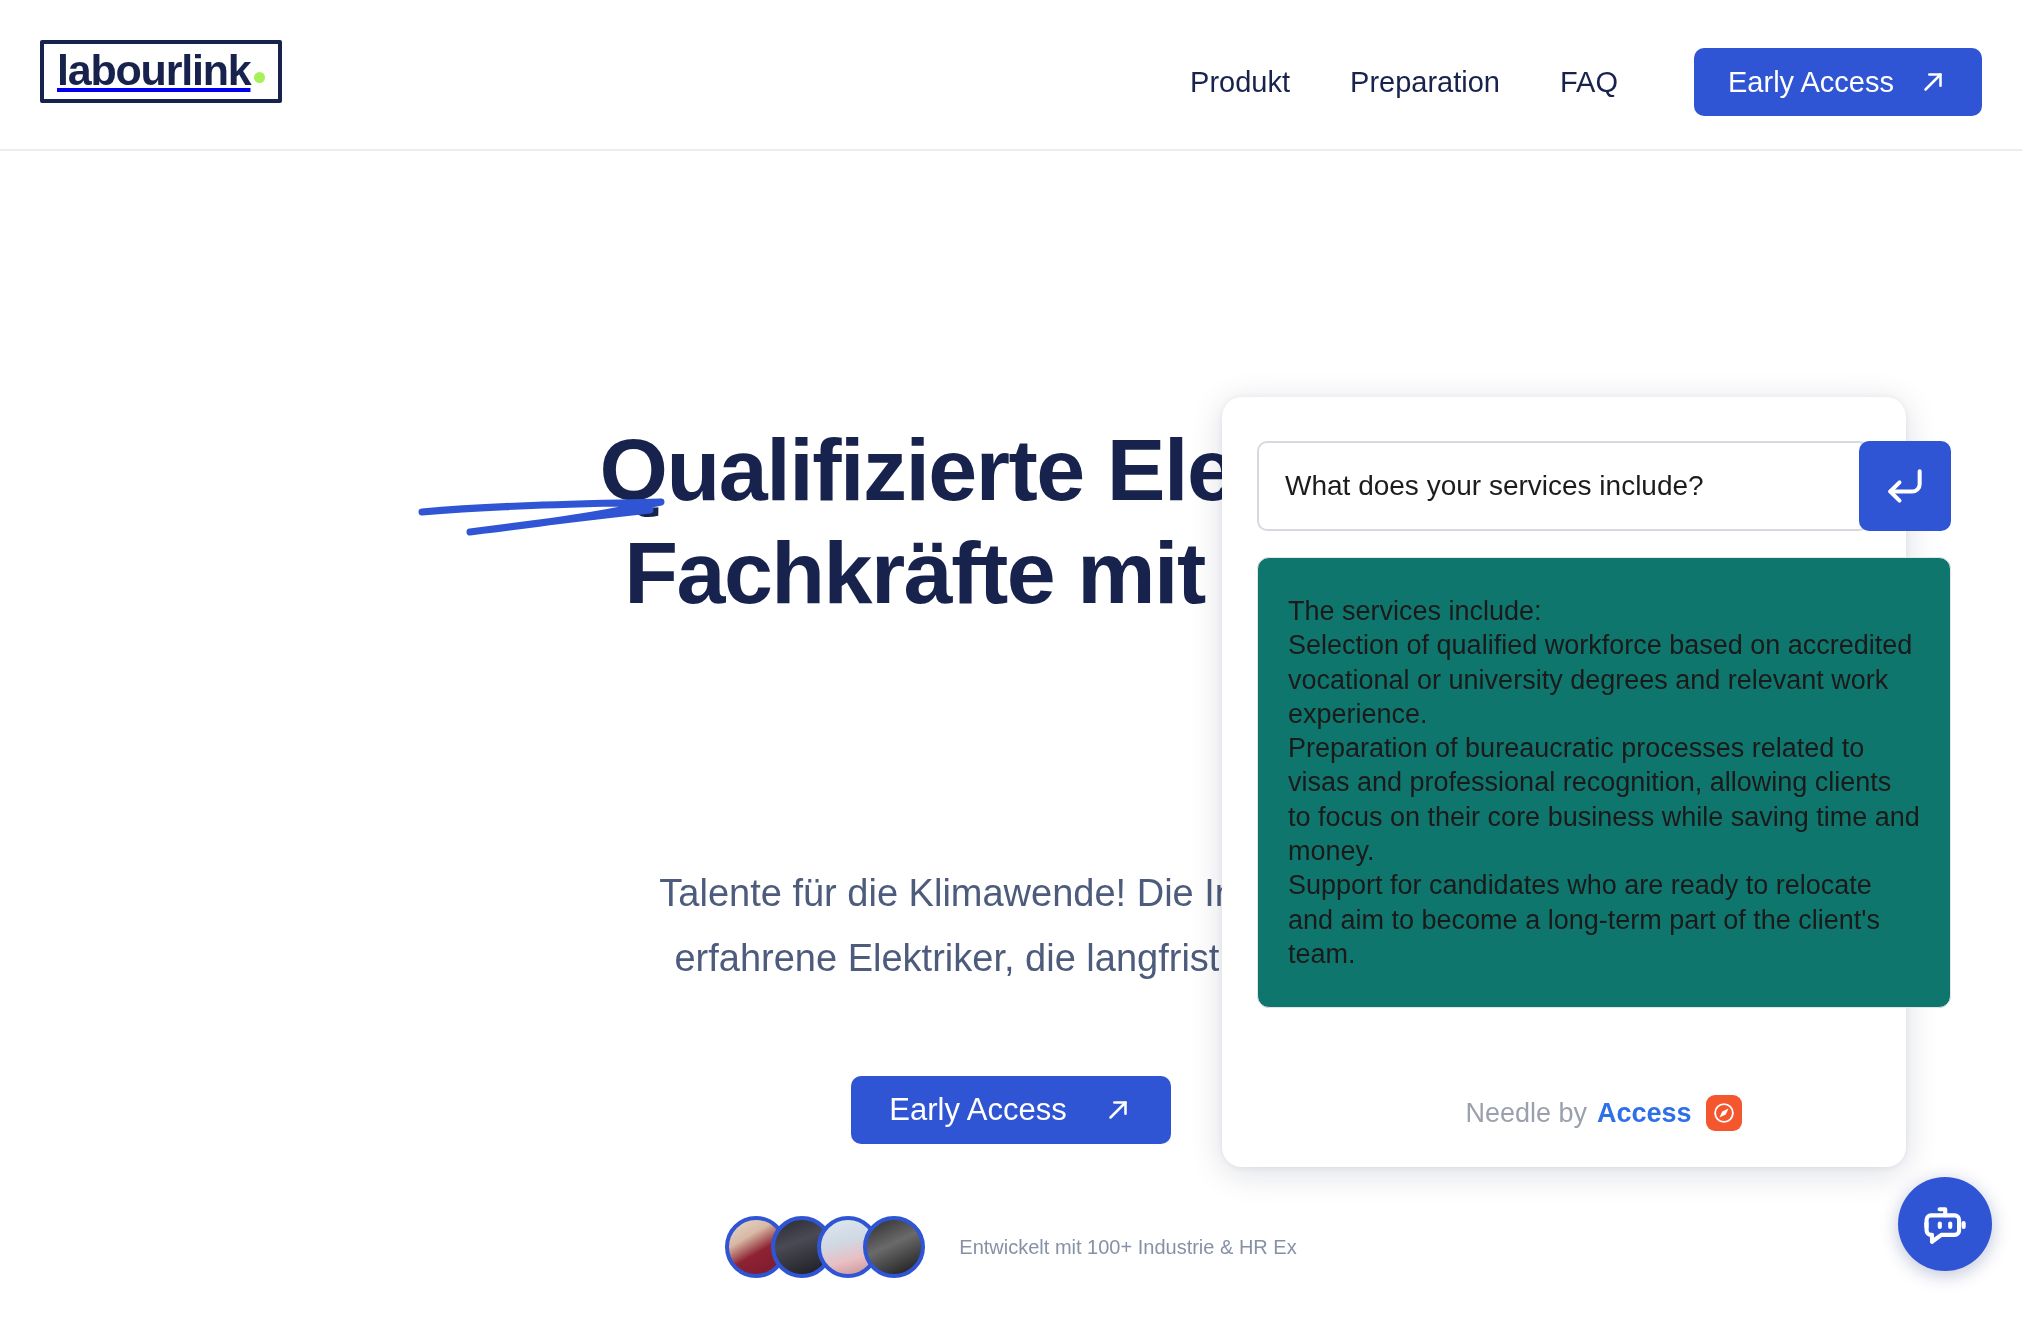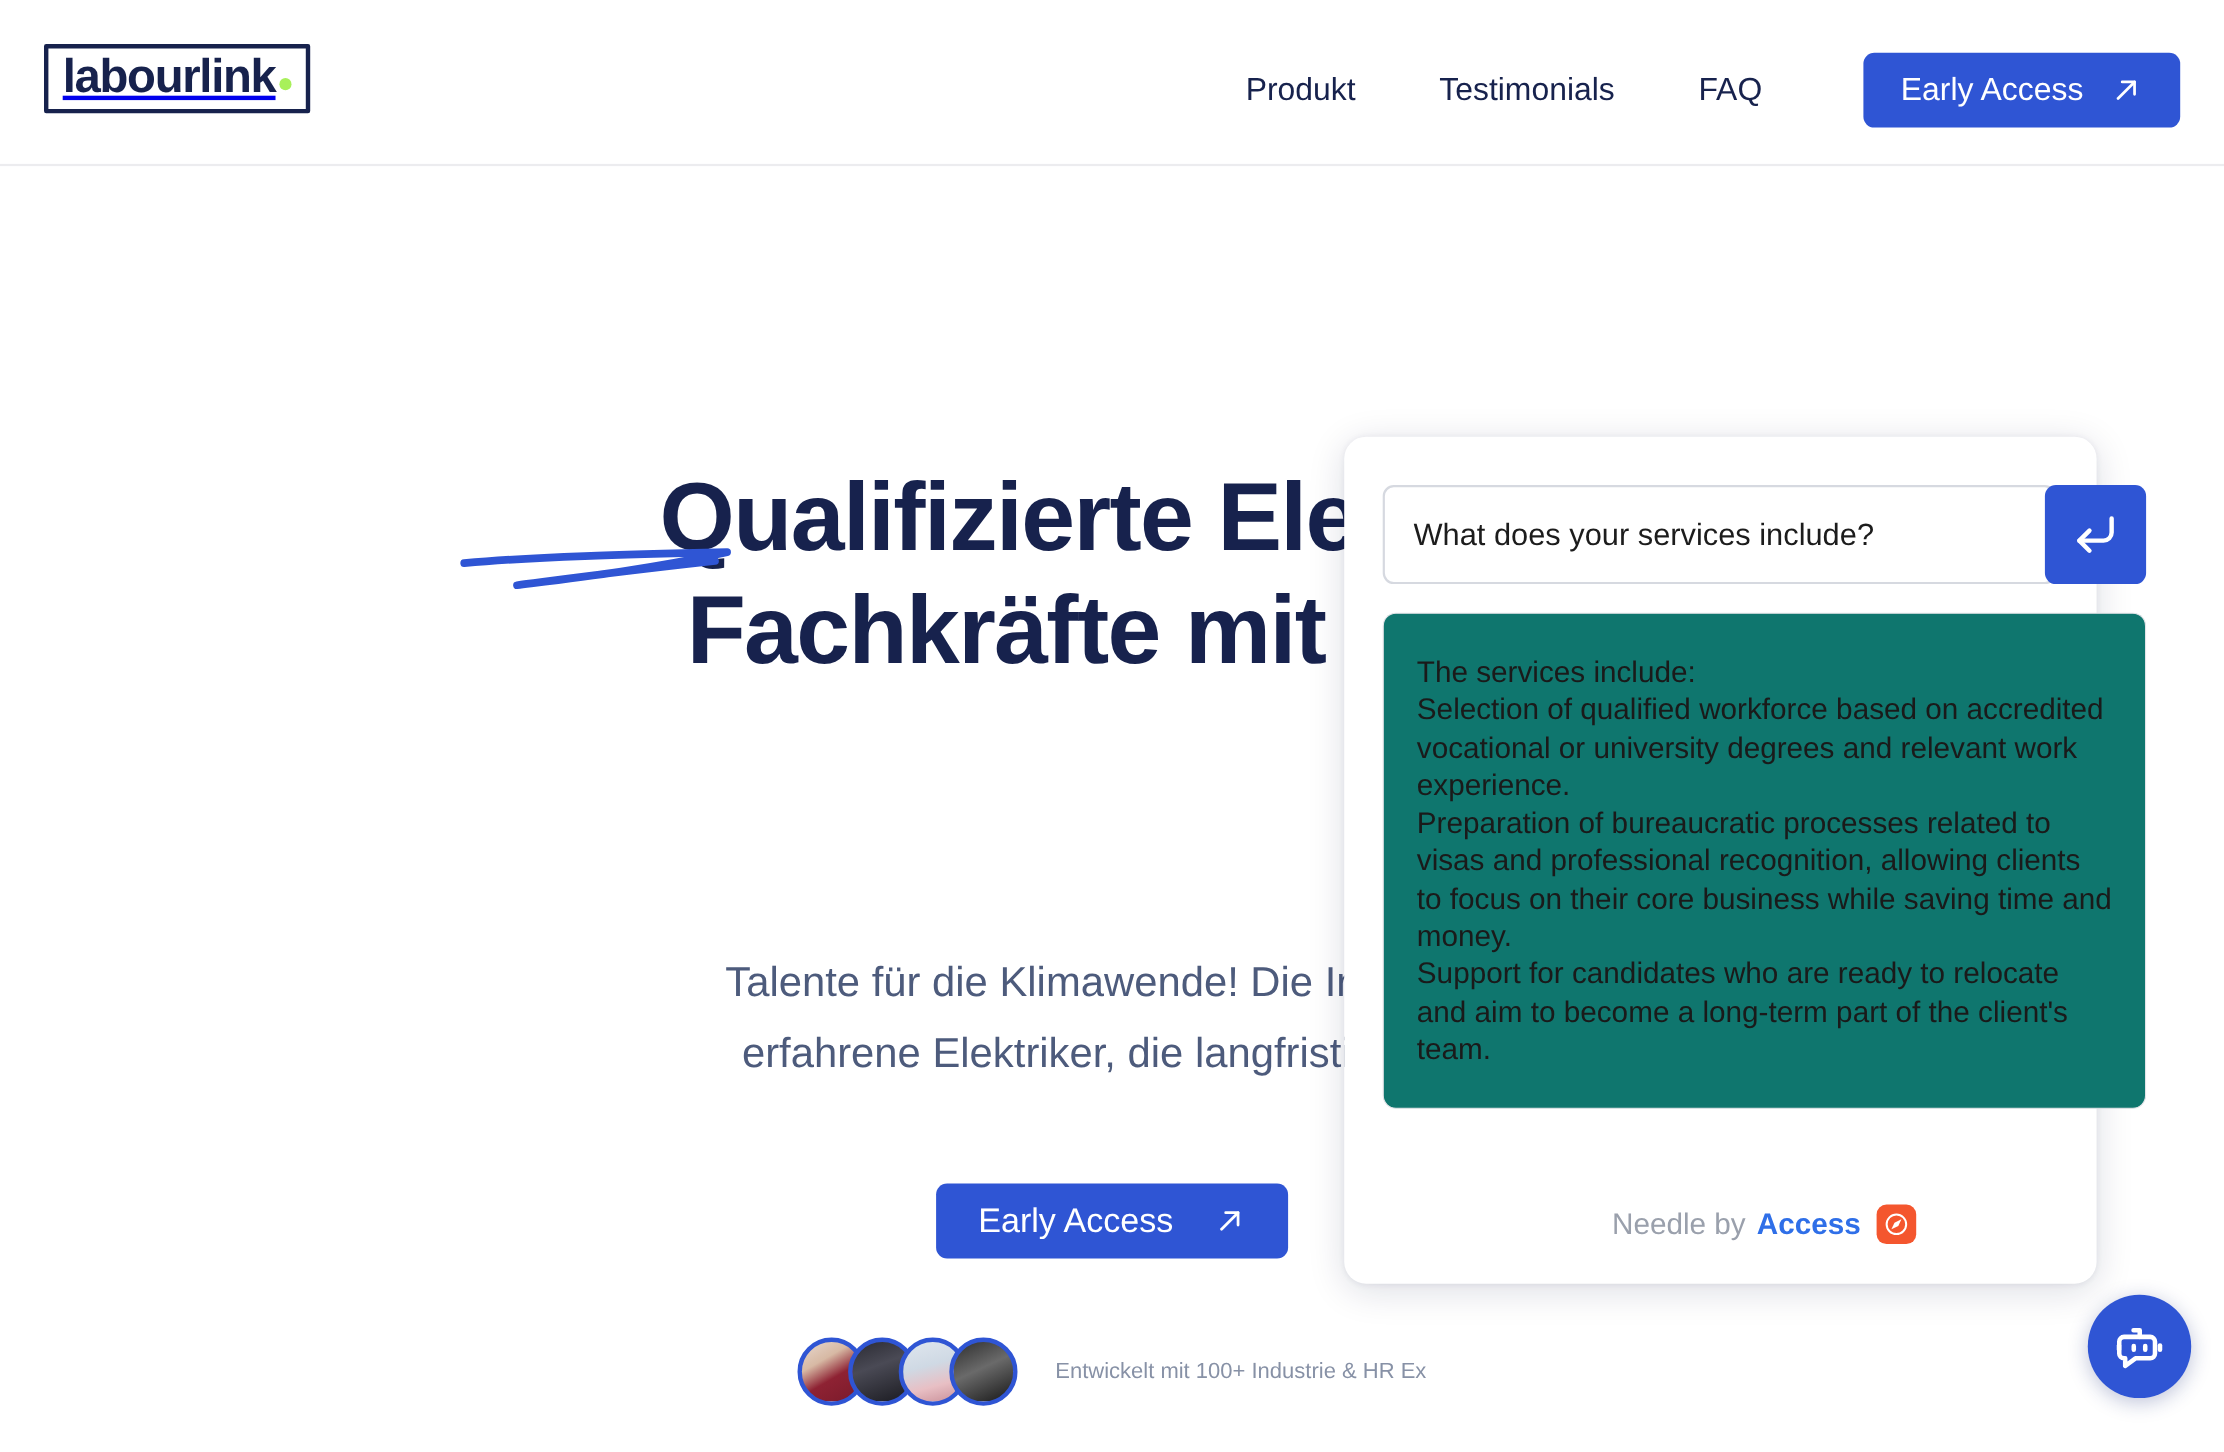--- a/index.html
+++ b/index.html
@@ -67,21 +67,21 @@
     top: -2px;
   }
 
   #main-nav {
     position: absolute;
     right: 40px;
     top: 0;
     height: 164px;
     display: flex;
     align-items: center;
-    gap: 16px;
+    gap: 0;
   }
   .nav-link {
     font-size: 29px;
     color: #17224d;
     text-decoration: none;
     font-weight: 400;
     padding: 0 30px;
     white-space: nowrap;
     cursor: pointer;
   }
@@ -335,21 +335,21 @@
 
     <a id="brand-logo" href="#">
       <span class="logo-box">
         <span class="logo-text">labourlink</span>
         <span class="logo-dot"></span>
       </span>
     </a>
 
     <nav id="main-nav">
       <a class="nav-link" href="#">Produkt</a>
-      <a class="nav-link" href="#">Testimonials</a>
+      <a class="nav-link" href="#">Preparation</a>
       <a class="nav-link" href="#">FAQ</a>
 
       <button id="header-cta" class="btn-primary">
         <span>Early Access</span>
         <svg class="arrow-ne" viewBox="0 0 24 24" fill="none" stroke="#ffffff" stroke-width="2" stroke-linecap="round" stroke-linejoin="round">
           <line x1="6" y1="18" x2="18" y2="6"></line>
           <polyline points="9,6 18,6 18,15"></polyline>
         </svg>
       </button>
     </nav>

